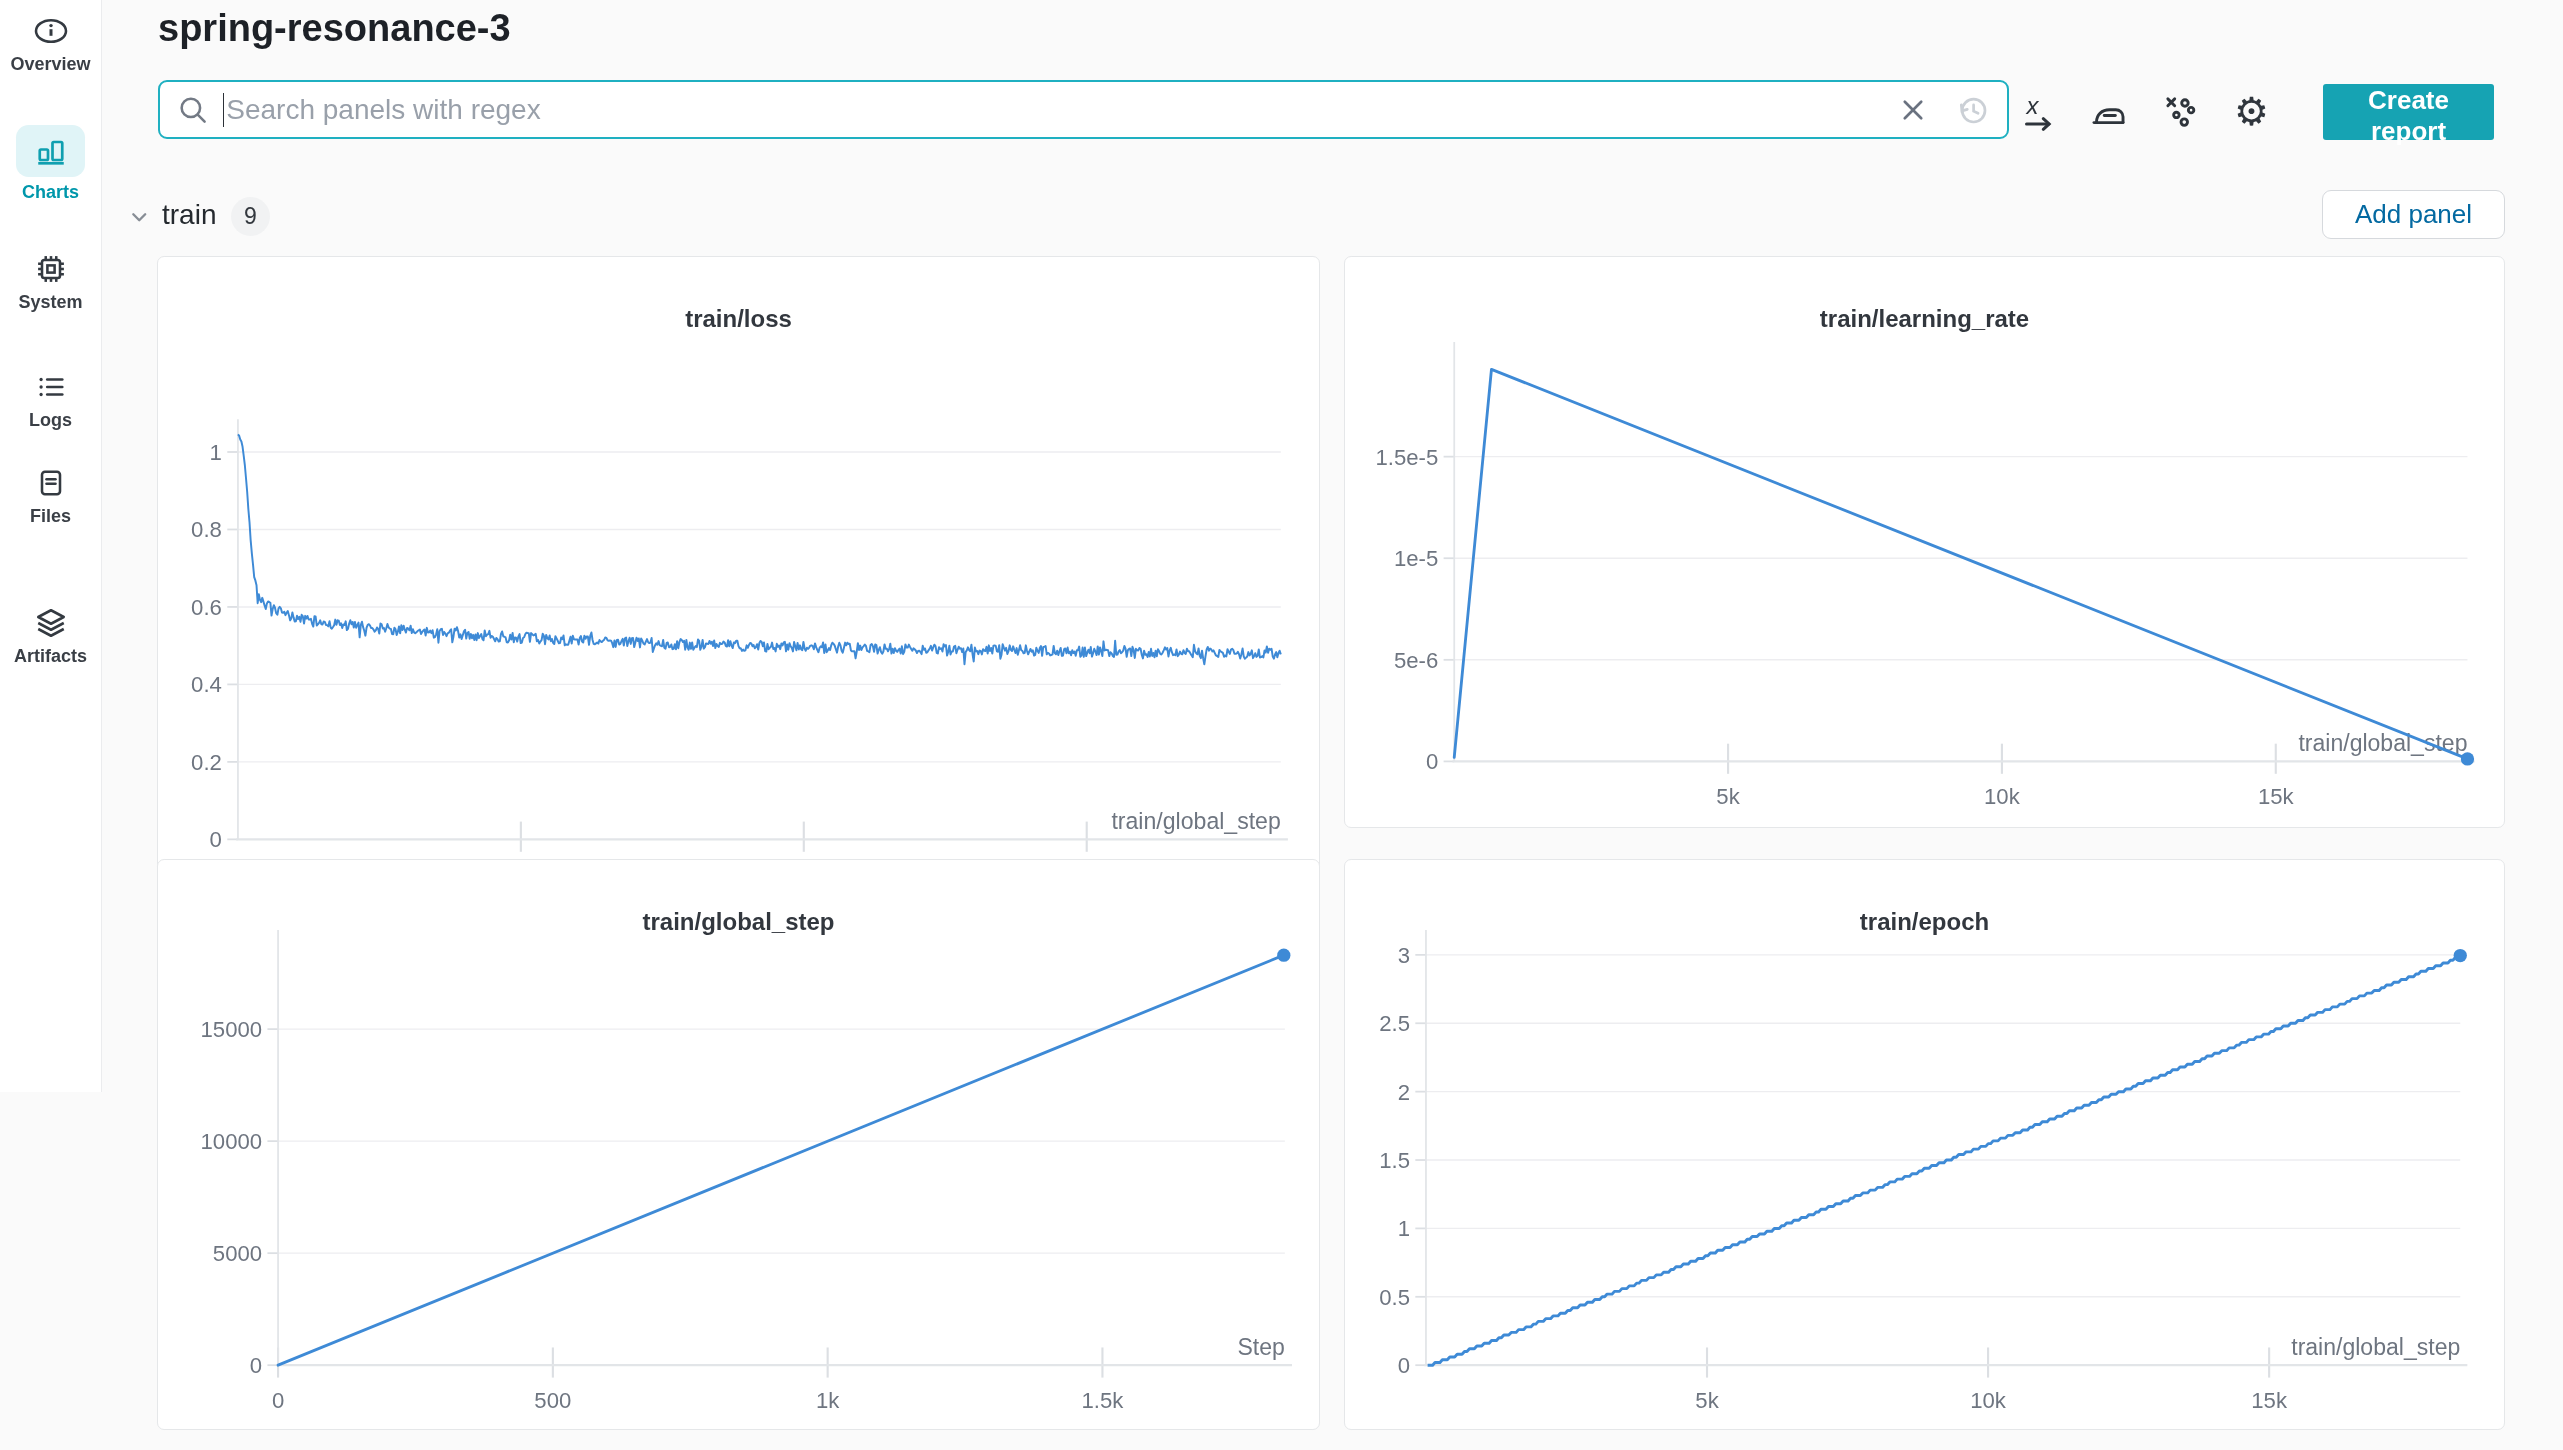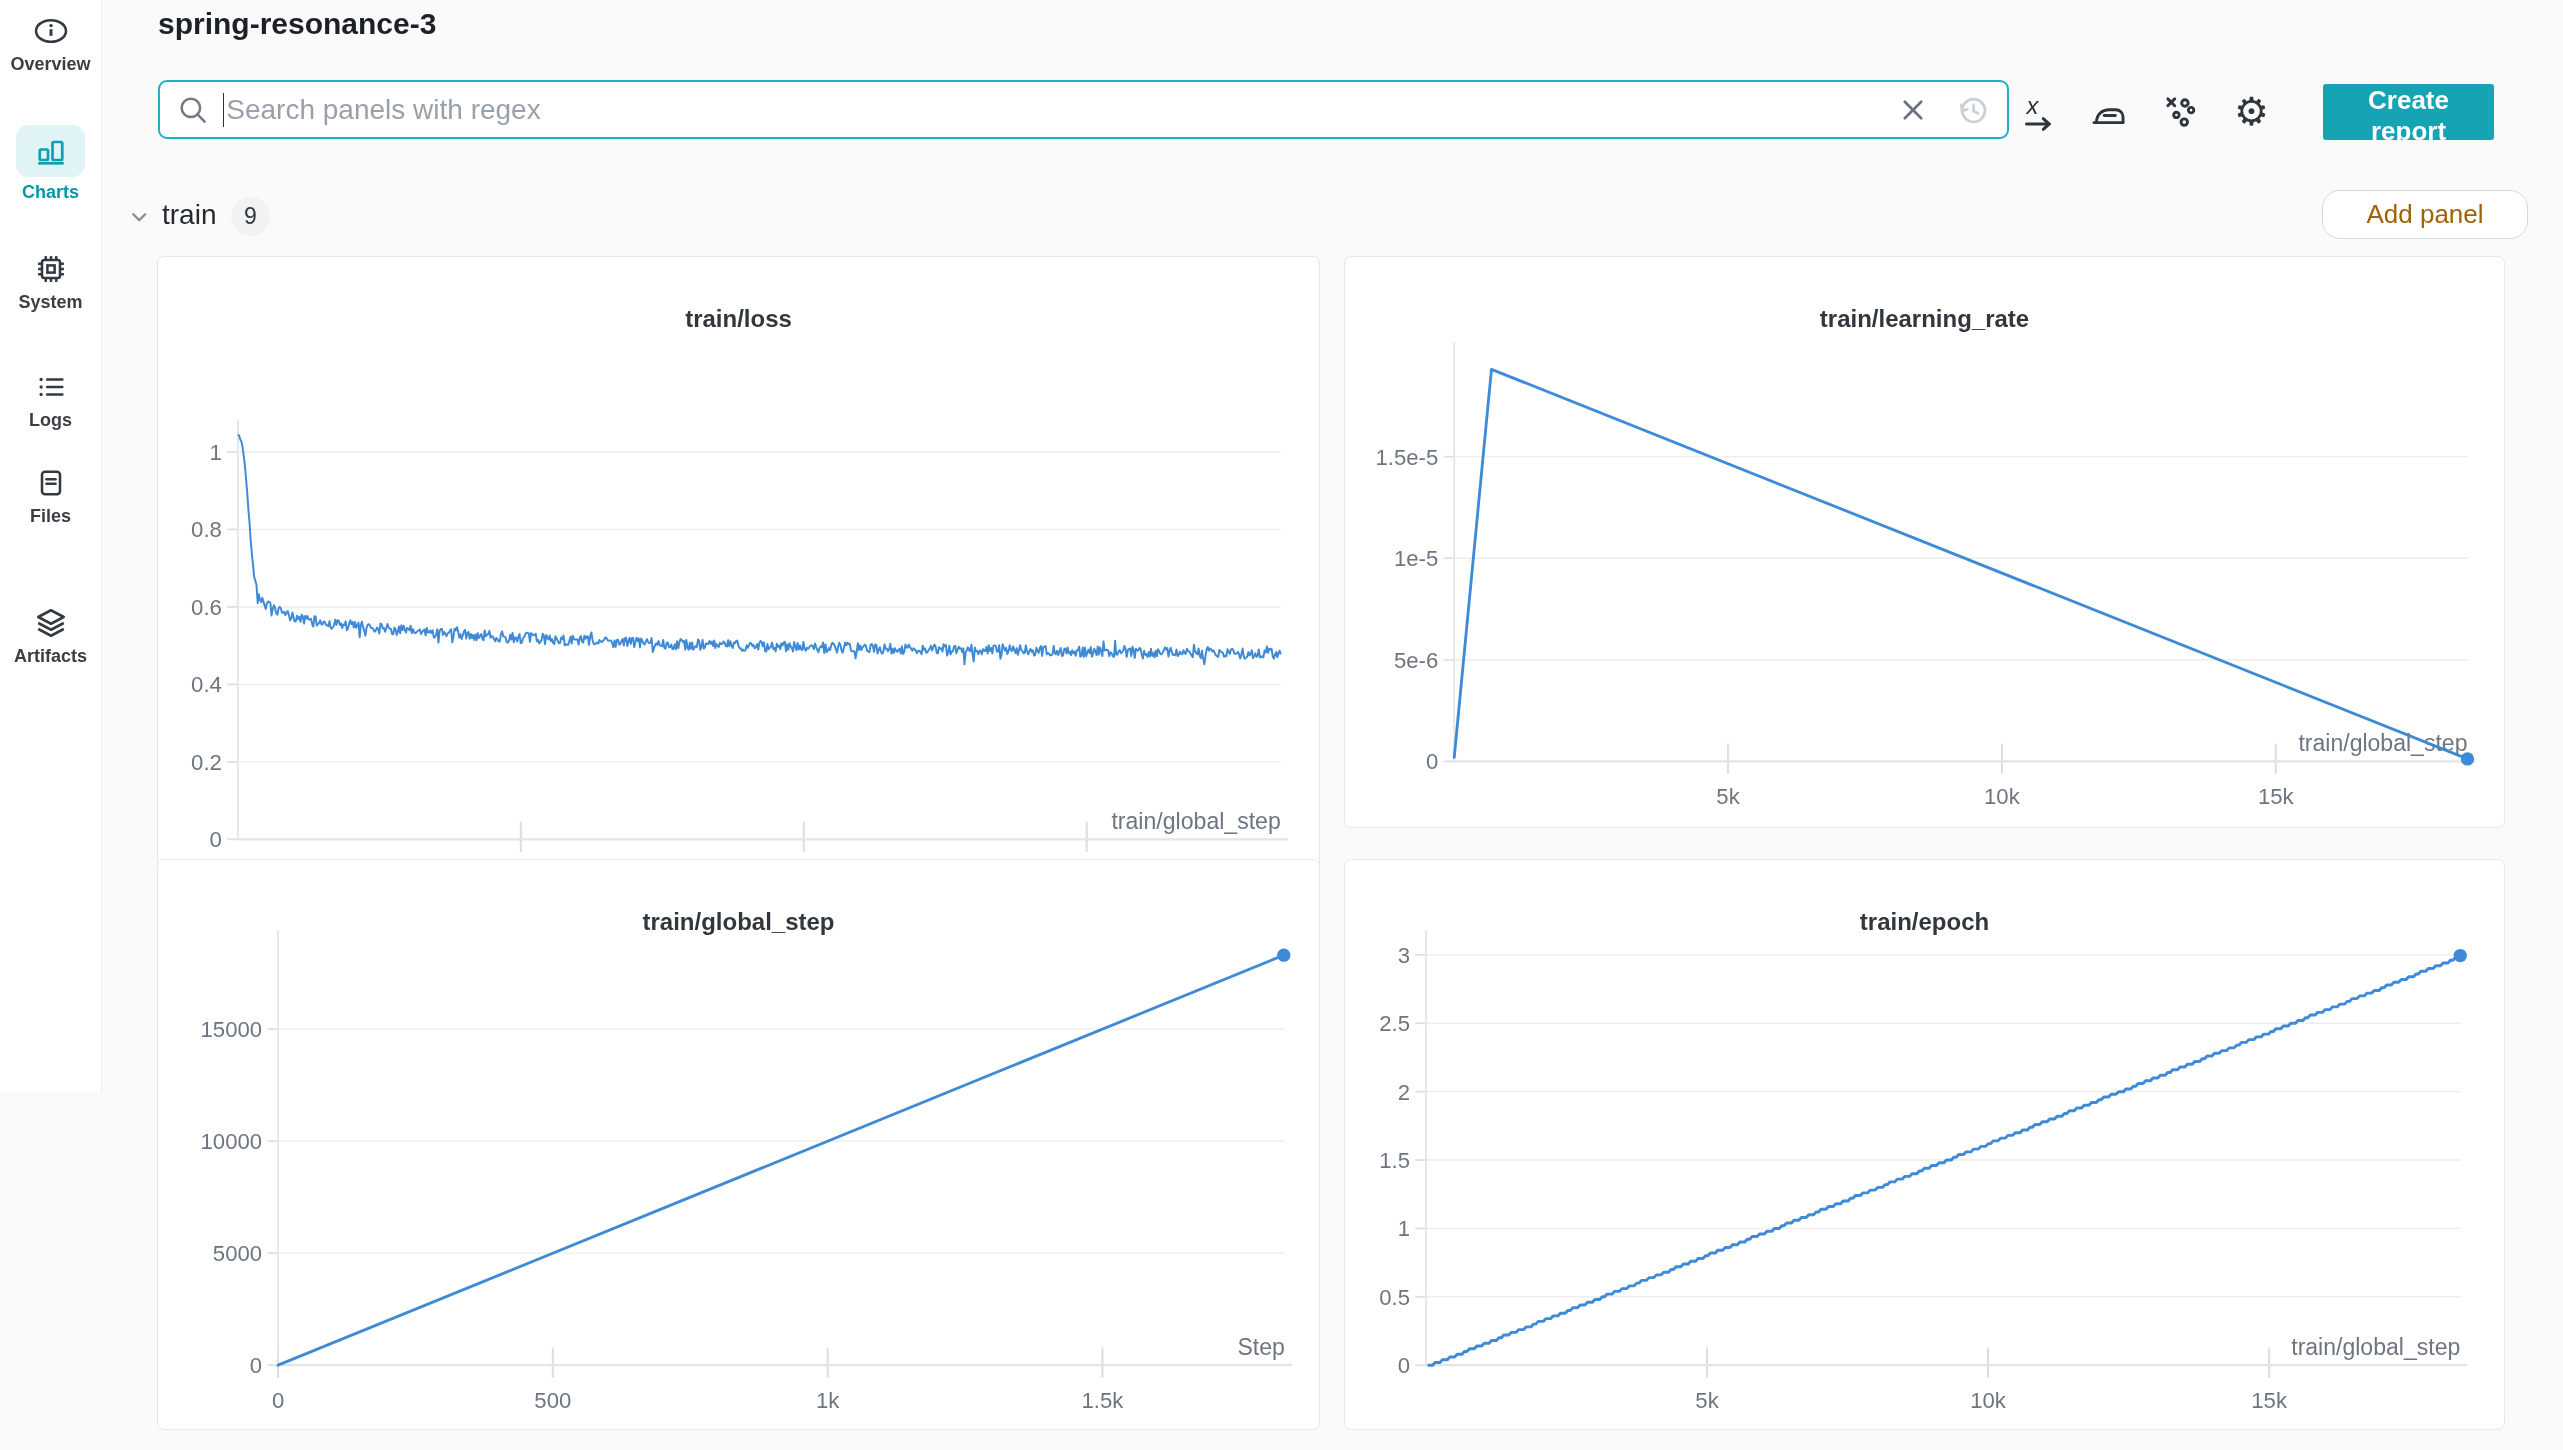--- a/index.html
+++ b/index.html
@@ -9,34 +9,34 @@
     -webkit-font-smoothing:antialiased;
   }
   
   .sidebar{position:absolute;left:0;top:0;width:101px;height:1092px;background:#ffffff;border-right:1.8px solid #ebecee;z-index:5;}
   .sb-item{position:absolute;left:0;width:101px;text-align:center;cursor:pointer;}
   .sb-label{display:block;margin-top:5.3px;font-size:18px;font-weight:600;color:#3a3f46;}
   .sb-item svg{display:block;margin:0 auto;}
   .sb-pill{width:69px;height:52px;margin:0 auto;background:#e0f4f7;border-radius:12.5px;display:flex;align-items:center;justify-content:center;}
   .sb-label.active{color:#0097ab;}
   
-  .page-title{position:absolute;left:158px;top:7.1px;font-size:30px;font-weight:600;color:#1d2127;}
+  .page-title{position:absolute;left:158px;top:7.1px;font-size:38px;font-weight:600;color:#1d2127;}
   .searchbox{position:absolute;left:158px;top:80px;width:1851px;height:59px;background:#ffffff;border:2.7px solid #1fb0c1;border-radius:9px;display:flex;align-items:center;box-sizing:border-box;padding:0 16px;}
   .searchbox .caret{width:1.8px;height:34px;background:#2c3138;margin-left:12.5px;}
   .searchbox input{flex:1;border:none;outline:none;font-size:28px;color:#2c3138;font-family:"Liberation Sans",sans-serif;background:transparent;margin-left:0;}
   .searchbox input::placeholder{color:#99a0aa;}
   .sb-right-icons{display:flex;align-items:center;gap:25px;margin-left:9px;}
   .toolbar-icon{position:absolute;top:91px;width:41px;height:41px;display:flex;align-items:center;justify-content:center;cursor:pointer;}
   .gear-glyph{font-size:39px;line-height:41px;color:#30363d;}
   .create-report{position:absolute;left:2323px;top:84px;width:171px;height:56px;background:#16a3b3;border:none;border-radius:3px;color:#ffffff;font-size:26px;font-weight:700;font-family:"Liberation Sans",sans-serif;cursor:pointer;}
   
   .section-chevron{position:absolute;left:125px;top:203px;cursor:pointer;}
   .section-name{position:absolute;left:162px;top:199px;font-size:28px;font-weight:500;color:#24292e;}
   .section-badge{position:absolute;left:231px;top:197px;width:39px;height:39px;border-radius:50%;background:#f1f2f3;color:#33383e;font-size:23px;display:flex;align-items:center;justify-content:center;}
-  .add-panel{position:absolute;left:2322px;top:190px;width:206px;height:49px;background:#ffffff;border:1.8px solid #d6d9dd;border-radius:18px;font-size:26px;color:#a16207;font-family:"Liberation Sans",sans-serif;cursor:pointer;}
+  .add-panel{position:absolute;left:2322px;top:190px;width:183px;height:49px;background:#ffffff;border:1.8px solid #d6d9dd;border-radius:9px;font-size:26px;color:#0369a1;font-family:"Liberation Sans",sans-serif;cursor:pointer;}
   
   .panel{position:absolute;background:#ffffff;border:1.8px solid #e5e7e9;border-radius:7.1px;box-sizing:border-box;}
   .panel-title{position:absolute;left:0;top:48px;width:100%;text-align:center;font-size:24px;font-weight:700;color:#32373e;}
   .chart{position:absolute;left:0;top:0;width:100%;height:100%;}
   svg text{font-family:"Liberation Sans",sans-serif;}
 </style>
 </head>
 <body>
 
 <aside class="sidebar">

